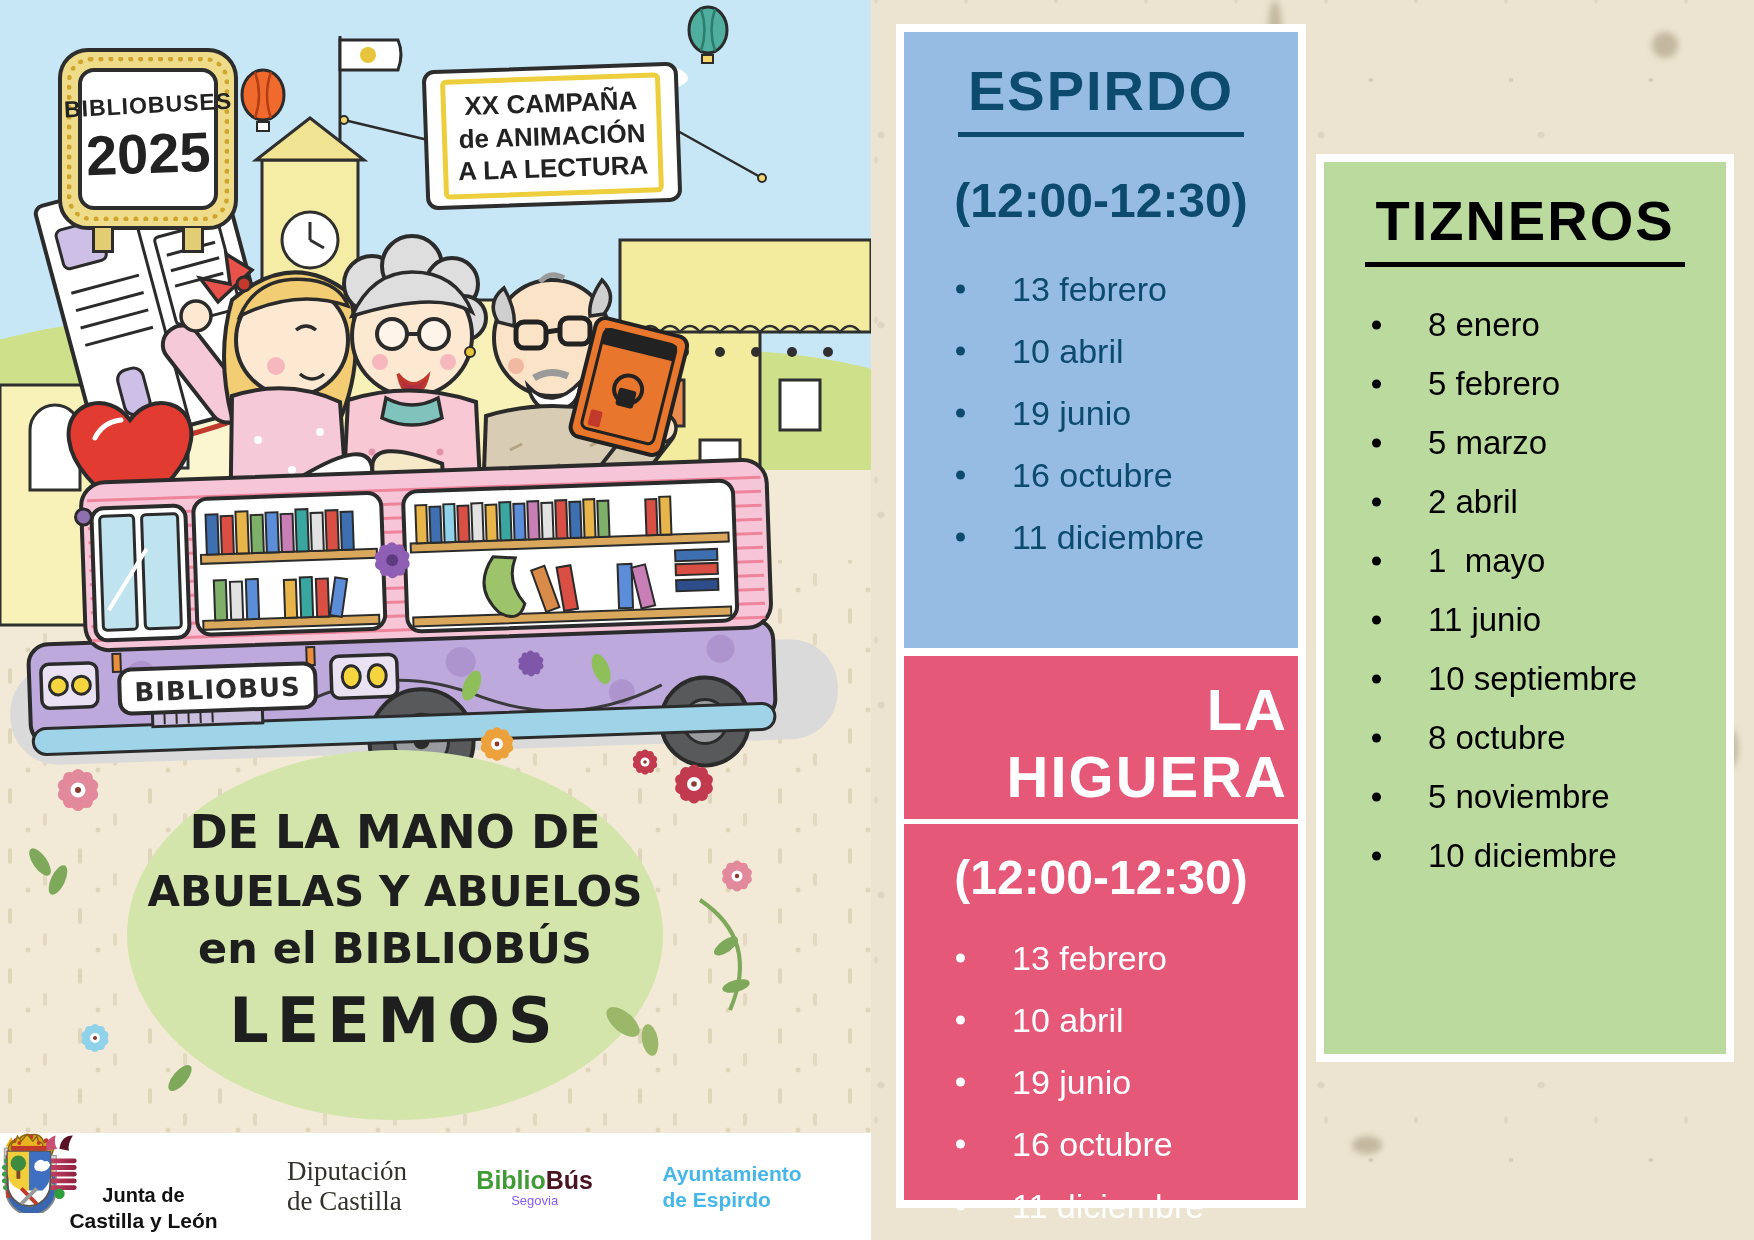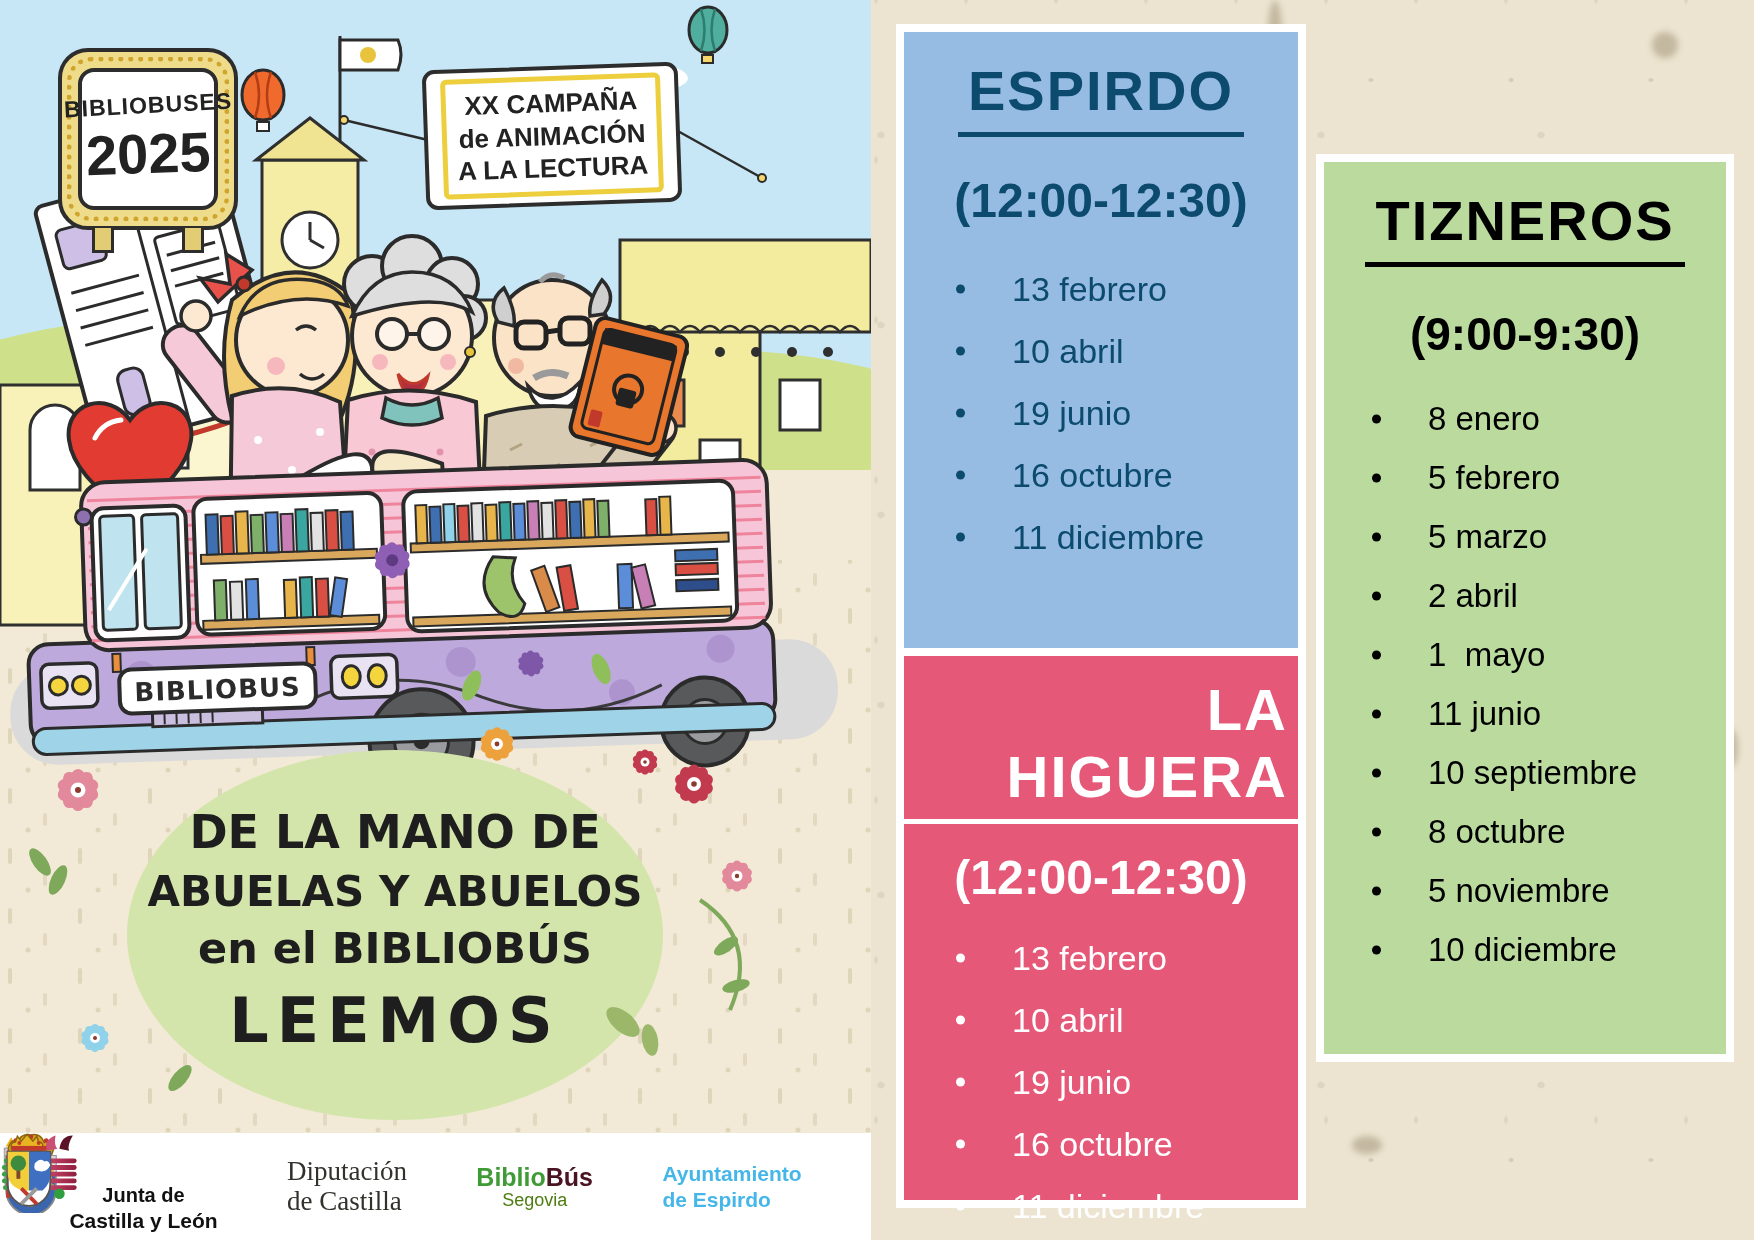--- a/index.html
+++ b/index.html
@@ -64,21 +64,21 @@
     display:flex;align-items:center;justify-content:space-evenly;}
   .logo{display:flex;align-items:center;gap:10px;}
   .logo-junta{flex-direction:column;gap:0;}
   .logo-junta .row{display:flex;align-items:flex-end;gap:8px;}
   .logo-junta .t1{font-size:20px;font-weight:700;color:#111;padding-bottom:6px;margin-top:44px;}
   .logo-junta .t2{font-size:21px;font-weight:700;color:#111;margin-top:-4px;}
   .logo-dip .txt{font-family:"Liberation Serif",serif;color:#33312c;font-size:27px;line-height:1.08;}
   .logo-bus .txt{display:flex;flex-direction:column;align-items:center;}
   .logo-bus .w1{color:#3f9b35;font-size:25px;font-weight:600;}
   .logo-bus .w2{color:#4a1420;font-size:25px;font-weight:800;}
-  .logo-bus .sub{font-size:18px;color:#4d7c0f;margin-top:-2px;}
+  .logo-bus .sub{font-size:13px;color:#8b5cf6;margin-top:-2px;}
   .logo-esp .txt{color:#45b6e8;font-size:21px;font-weight:600;line-height:1.2;}
 </style>
 </head>
 <body>
 
 <div class="stage">
 
   <div class="bg-right"></div>
   <div class="smudge" style="left:1268px;top:0;width:14px;height:70px;"></div>
   <div class="smudge" style="left:1652px;top:32px;width:26px;height:26px;"></div>
@@ -584,21 +584,20 @@
           <span class="date-text">16 octubre</span>
         </li>
       <li>
           <span class="date-text">11 diciembre</span>
         </li>
     </ul>
   </section>
 
   <section class="panel panel-green">
     <h2 class="town"><span>TIZNEROS</span></h2>
-    <div class="time">(9:00-9:30)</div>
     <ul class="dates">
       <li>
           <span class="date-text">8 enero</span>
         </li>
       <li>
           <span class="date-text">5 febrero</span>
         </li>
       <li>
           <span class="date-text">5 marzo</span>
         </li>

